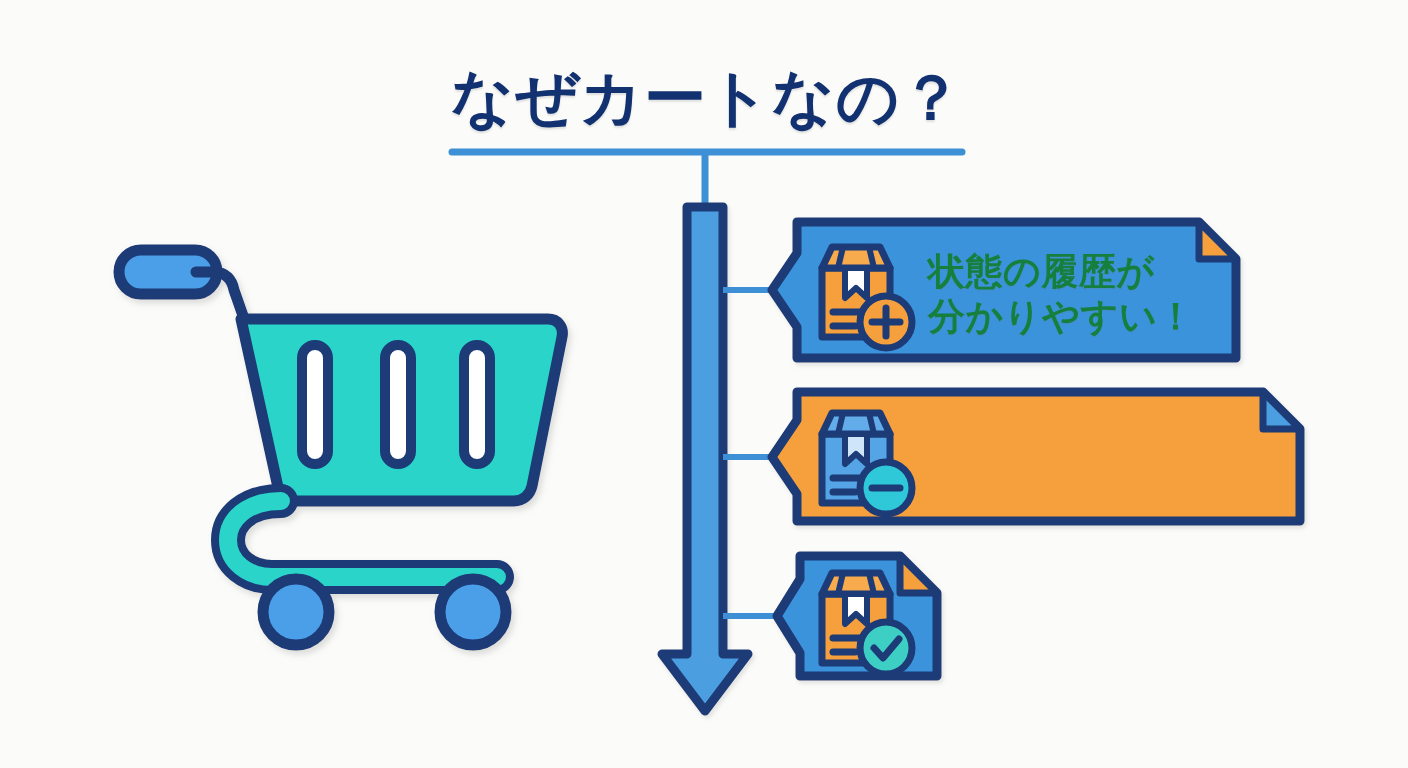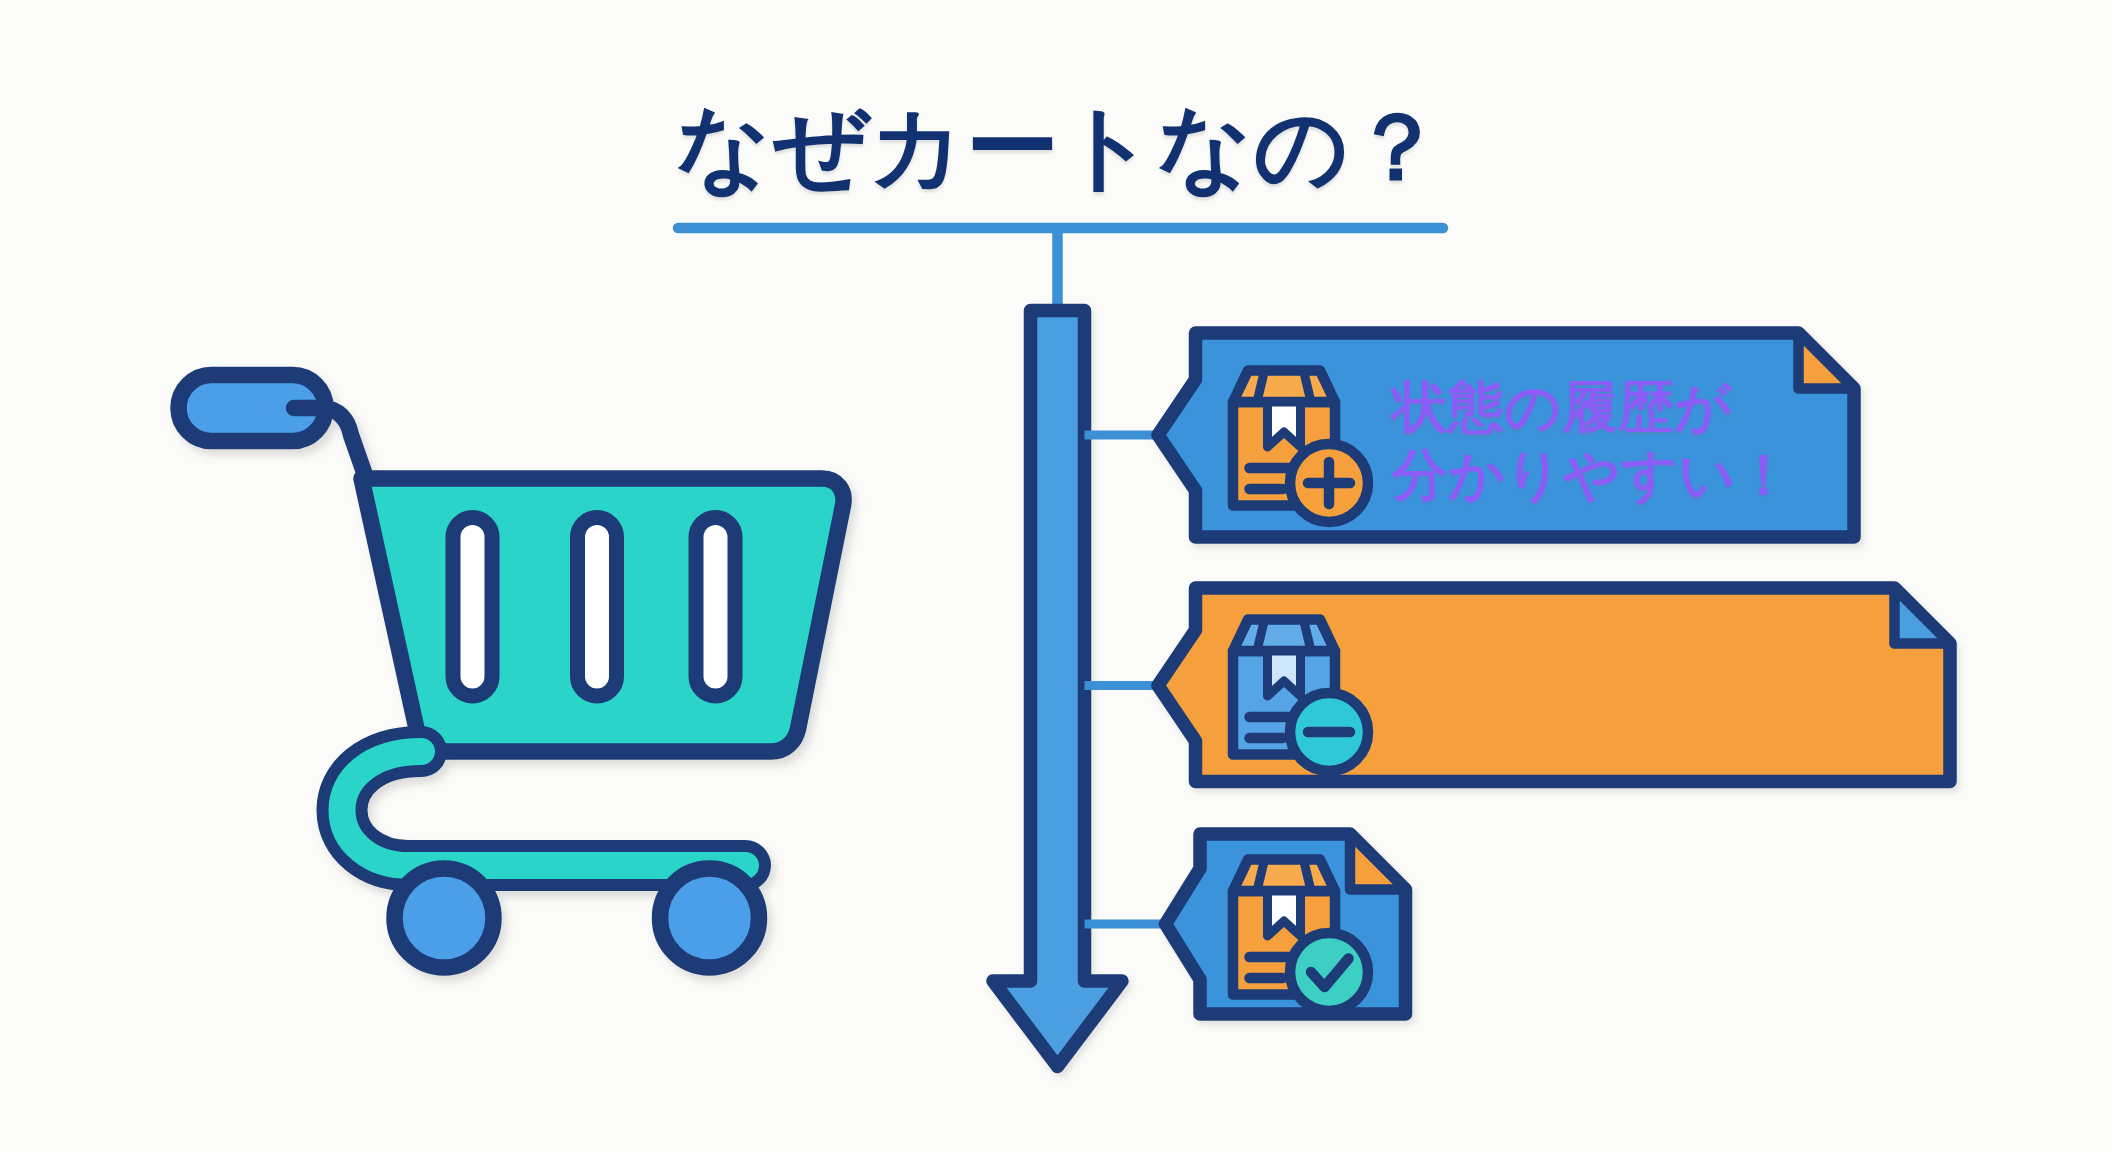--- a/index.html
+++ b/index.html
@@ -55,21 +55,21 @@
     width: 1408px;
     height: 768px;
     display: block;
   }
 
   
   .callout-text {
     position: absolute;
     font-family: "DejaVu Sans", "Liberation Sans", sans-serif;
     font-weight: 700;
-    color: #8b5cf6;
+    color: #15803d;
     line-height: 1.22;
     text-shadow: 0 1px 1px rgba(120,120,120,0.22);
     white-space: pre;
     pointer-events: none;
   }
   #callout-text-1 {
     left: 928px;
     top: 249px;
     font-size: 37px;
     letter-spacing: 0.5px;

